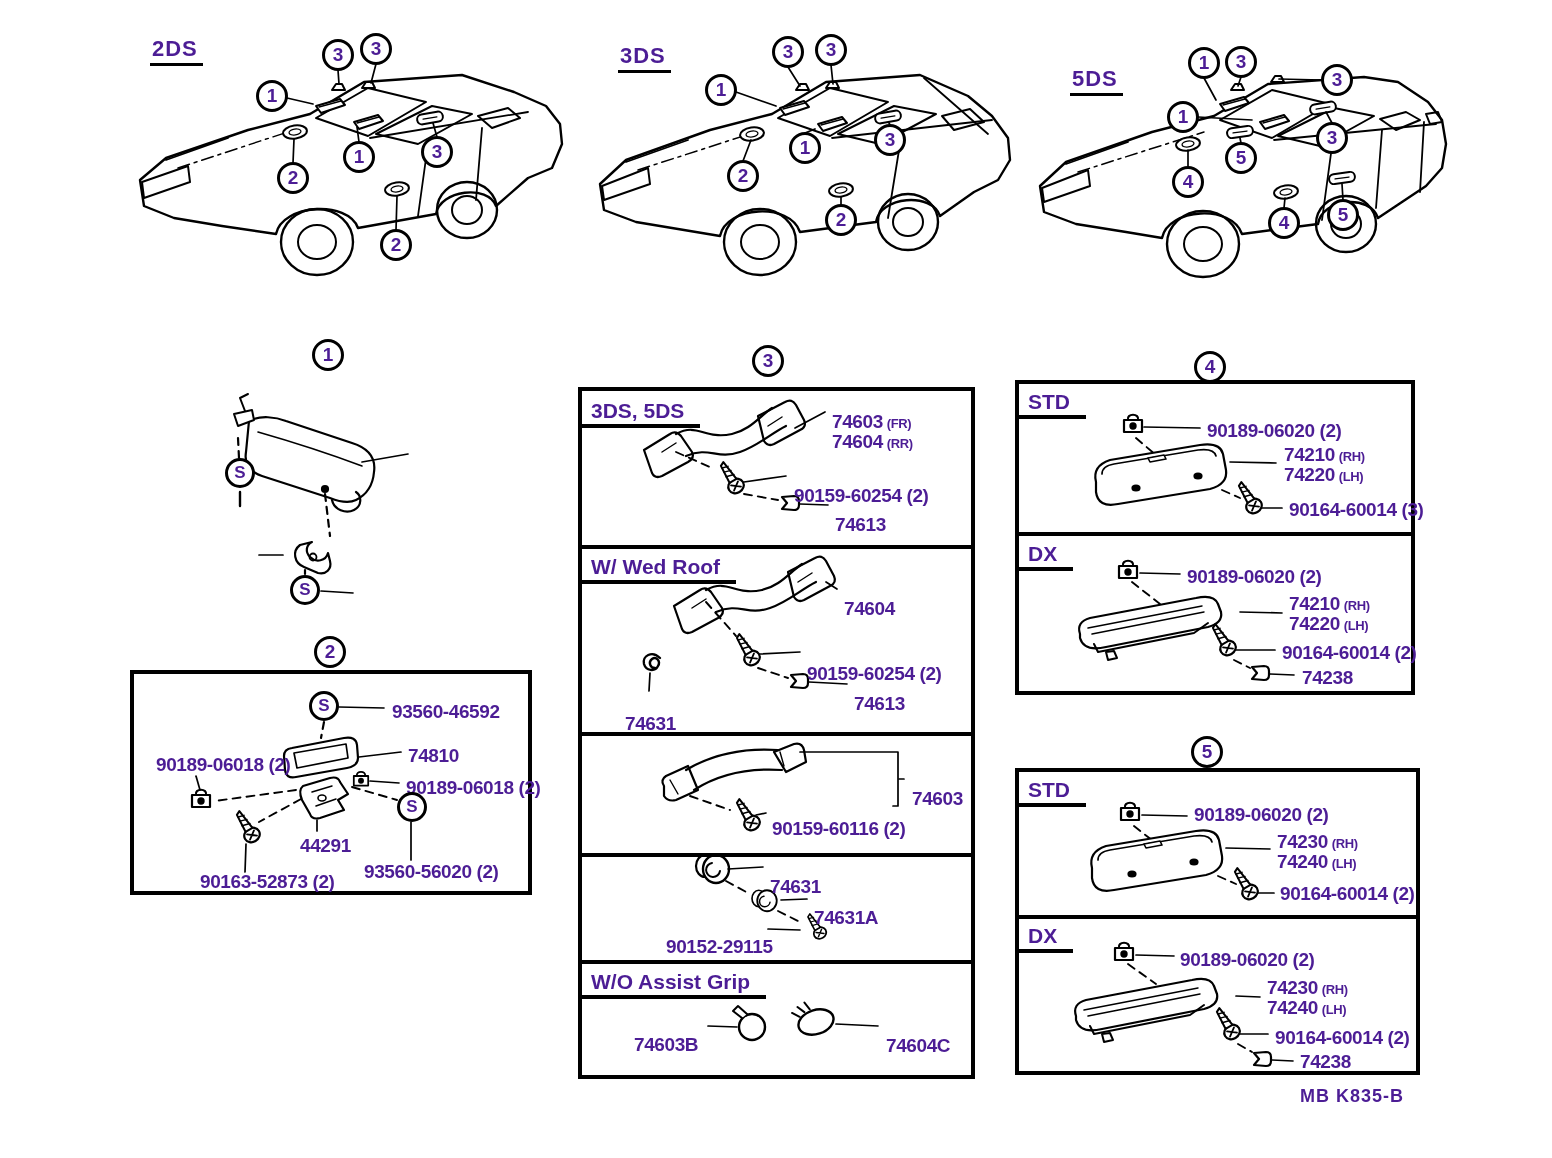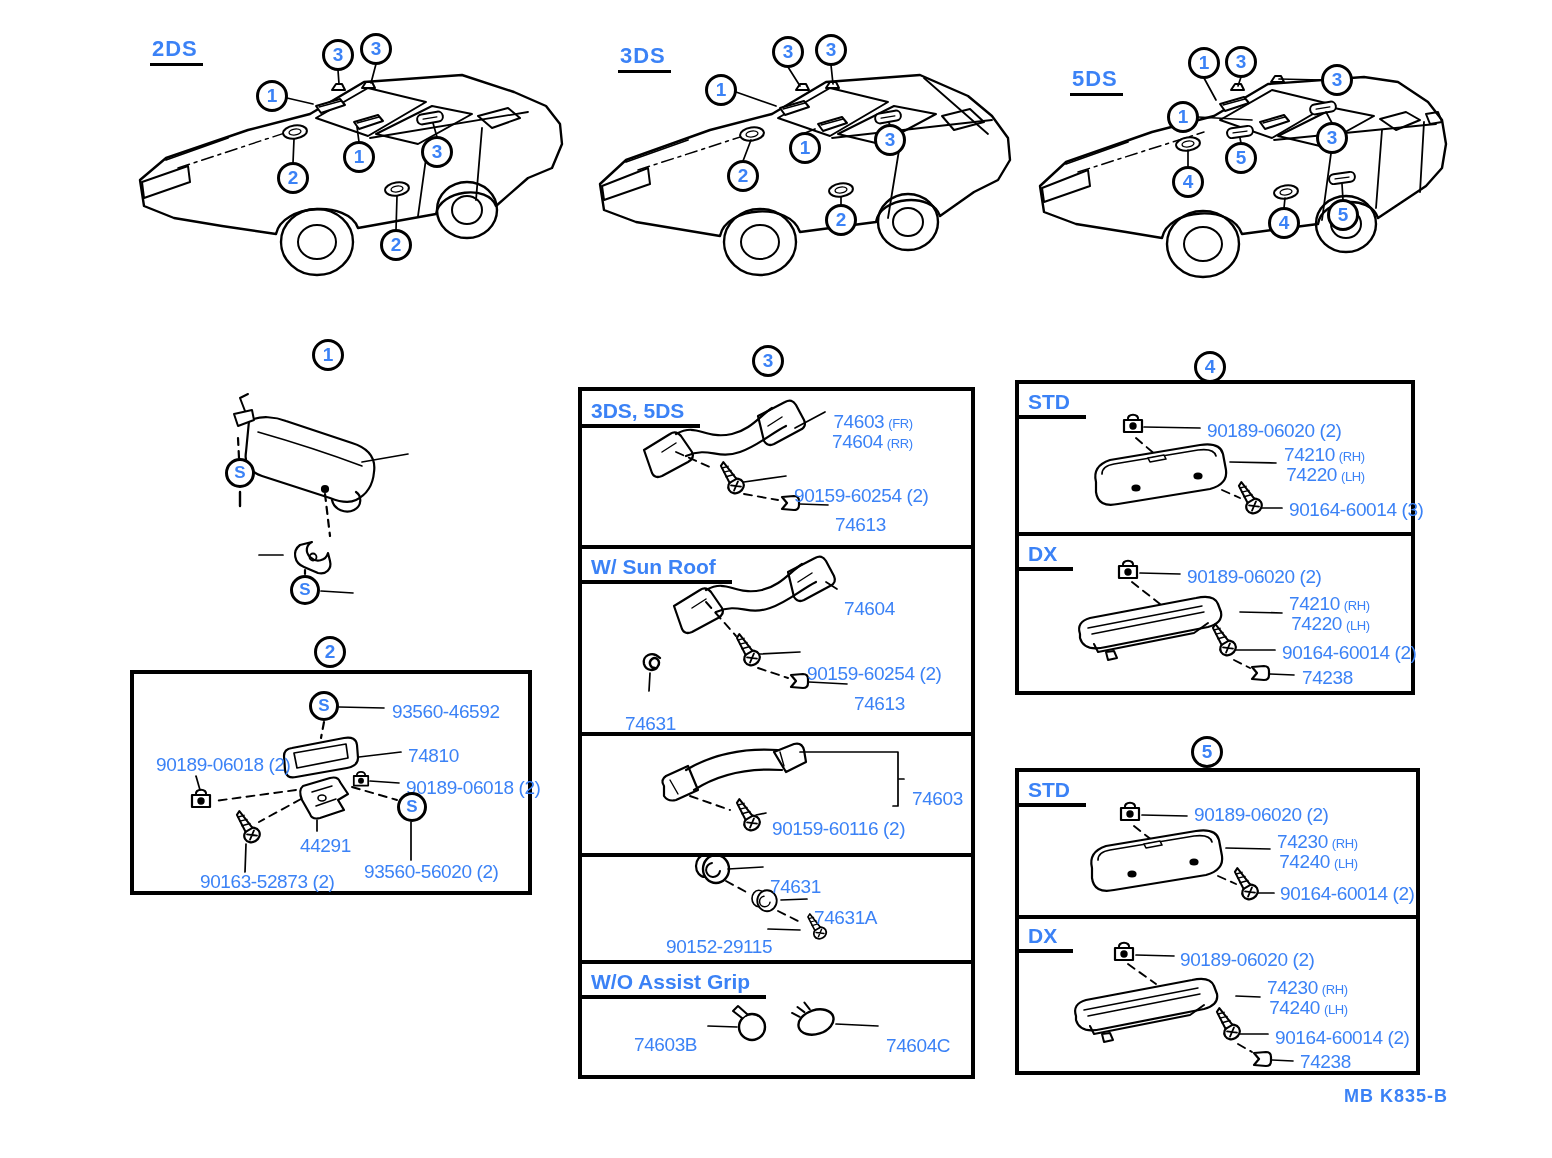--- a/index.html
+++ b/index.html
@@ -1,21 +1,21 @@
 <!DOCTYPE html>
 <html><head>
 <meta charset="utf-8">
 <style>
   html,body{margin:0;padding:0;background:#fff;}
   #page{position:relative;width:1552px;height:1158px;background:#fff;overflow:hidden;
-        font-family:"Liberation Sans",sans-serif;color:#3b82f6;text-align:right;}
+        font-family:"Liberation Sans",sans-serif;color:#4c1d95;}
   .art{position:absolute;left:0;top:0;pointer-events:none;}
   .box{position:absolute;border:4px solid #000;background:transparent;}
   .divider{position:absolute;left:0;right:0;height:4px;background:#000;}
-  .lbl{position:absolute;font-weight:normal;font-size:19px;letter-spacing:-0.4px;white-space:nowrap;line-height:1.05;}
+  .lbl{position:absolute;font-weight:bold;font-size:19px;letter-spacing:-0.4px;white-space:nowrap;line-height:1.05;}
   .lbl .side{font-size:13px;margin-left:4px;}
   .row{white-space:nowrap;}
   .hdr{position:absolute;font-weight:bold;font-size:21px;letter-spacing:0;
        border-bottom:4px solid #000;padding:2px 16px 1px 9px;white-space:nowrap;}
   .carlbl{position:absolute;font-weight:bold;font-size:22px;border-bottom:3px solid #000;
           padding:0 5px 1px 2px;letter-spacing:1px;}
   .callout{position:absolute;width:26px;height:26px;border:3px solid #000;border-radius:50%;
            background:#fff;display:flex;align-items:center;justify-content:center;
            font-weight:bold;font-size:19px;z-index:5;}
   .scirc{position:absolute;width:24px;height:24px;border:3px solid #000;border-radius:50%;
@@ -386,21 +386,21 @@
     <div class="divider" style="top:569px"></div>
 
     <div class="hdr" style="left:0;top:6px">3DS, 5DS</div>
     <div class="lbl" style="left:250px;top:21px">
       <div class="row"><span>74603</span><span class="side">(FR)</span></div>
       <div class="row"><span>74604</span><span class="side">(RR)</span></div>
     </div>
     <div class="lbl" style="left:212px;top:95px">90159-60254 (2)</div>
     <div class="lbl" style="left:253px;top:124px">74613</div>
 
-    <div class="hdr" style="left:0;top:162px">W/ Sun Roof</div>
+    <div class="hdr" style="left:0;top:162px">W/ Wed Roof</div>
     <div class="lbl" style="left:262px;top:208px">74604</div>
     <div class="lbl" style="left:225px;top:273px">90159-60254 (2)</div>
     <div class="lbl" style="left:272px;top:303px">74613</div>
     <div class="lbl" style="left:43px;top:323px">74631</div>
 
     <div class="lbl" style="left:330px;top:398px">74603</div>
     <div class="lbl" style="left:190px;top:428px">90159-60116 (2)</div>
 
     <div class="lbl" style="left:188px;top:486px">74631</div>
     <div class="lbl" style="left:232px;top:517px">74631A</div>
@@ -444,15 +444,15 @@
     <div class="hdr" style="left:0;top:150px">DX</div>
     <div class="lbl" style="left:161px;top:178px">90189-06020 (2)</div>
     <div class="lbl" style="left:248px;top:206px">
       <div class="row"><span>74230</span><span class="side">(RH)</span></div>
       <div class="row"><span>74240</span><span class="side">(LH)</span></div>
     </div>
     <div class="lbl" style="left:256px;top:256px">90164-60014 (2)</div>
     <div class="lbl" style="left:281px;top:280px">74238</div>
   </div>
 
-  <div class="footer" style="left:1344px;top:1086px">MB  K835-B</div>
+  <div class="footer" style="left:1300px;top:1086px">MB  K835-B</div>
 
 </div>
 
 </body></html>

